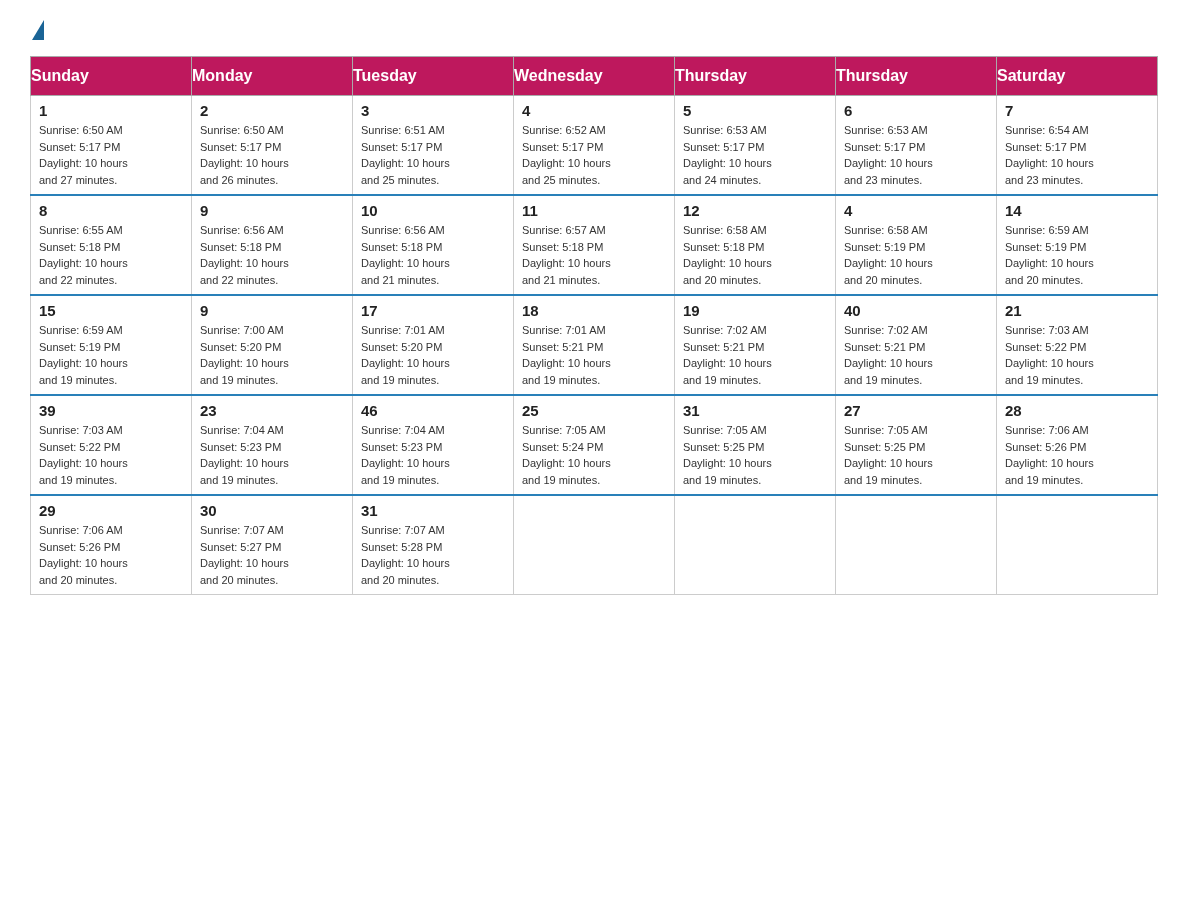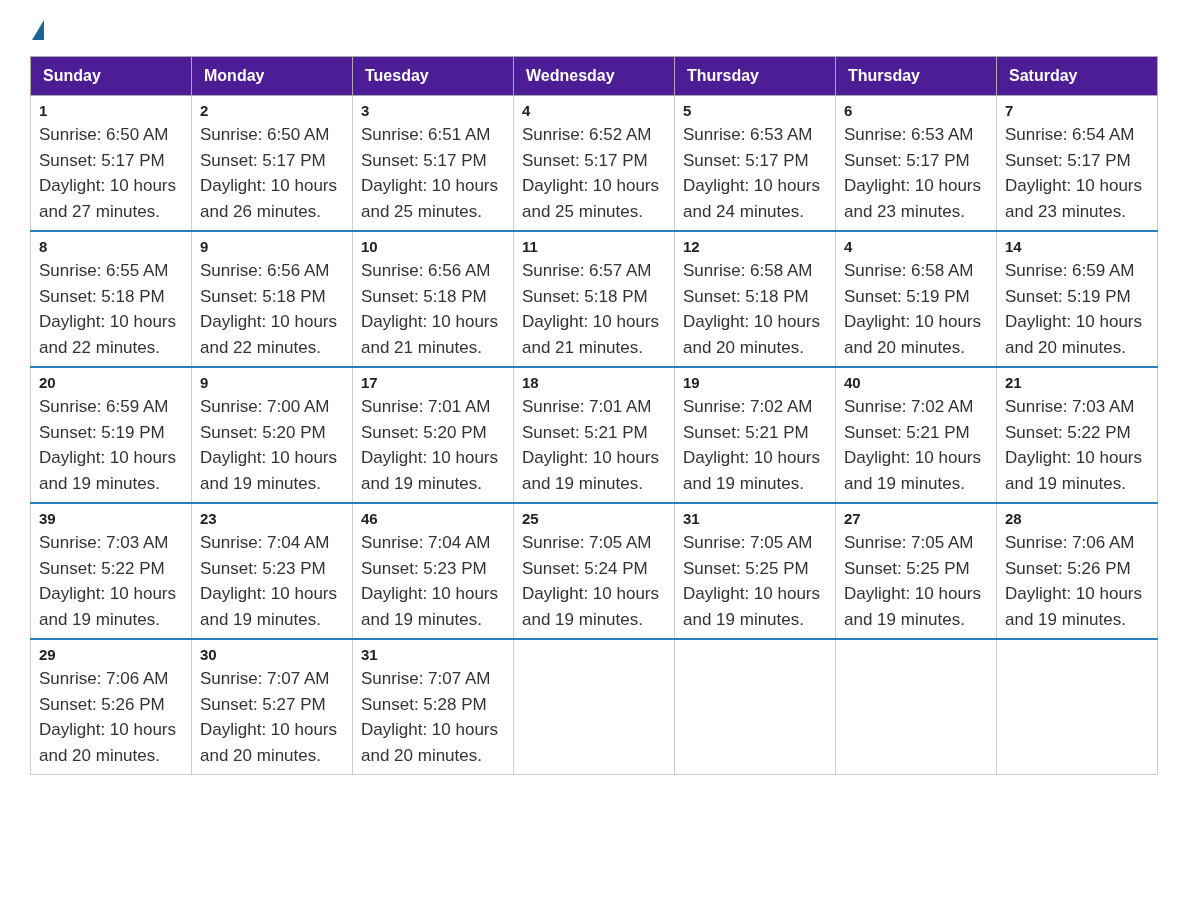--- a/index.html
+++ b/index.html
@@ -57,23 +57,23 @@
       font-size: 20px;
       color: #444;
       margin-top: 4px;
     }
     .calendar {
       width: 100%;
       border-collapse: collapse;
       border: 1px solid #aaa;
     }
     .calendar th {
-      background-color: #4c1d95;
+      background-color: #be185d;
       color: #fff;
-      padding: 10px 12px;
+      padding: 10px 0;
       text-align: left;
       font-size: 16px;
       font-weight: bold;
       border: 1px solid #aaa;
     }
     .calendar td {
       vertical-align: top;
       padding: 6px 8px;
       border: 1px solid #ccc;
       width: 14.28%;
@@ -83,21 +83,21 @@
       background: #fff;
     }
     .day-num {
       font-size: 15px;
       font-weight: bold;
       color: #222;
       display: block;
       margin-bottom: 3px;
     }
     .day-info {
-      font-size: 17px;
+      font-size: 11px;
       line-height: 1.5;
       color: #333;
     }
     .calendar tr td {
       border-top: 2px solid #2980b9;
     }
     .calendar tbody tr:first-child td {
       border-top: 1px solid #ccc;
     }
     .empty-cell {
@@ -245,21 +245,21 @@
         <span class="day-num">14</span>
         <div class="day-info">
           Sunrise: 6:59 AM<br>
           Sunset: 5:19 PM<br>
           Daylight: 10 hours<br>and 20 minutes.
         </div>
       </td>
       </tr>
       <tr>
         <td>
-        <span class="day-num">20</span>
+        <span class="day-num">15</span>
         <div class="day-info">
           Sunrise: 6:59 AM<br>
           Sunset: 5:19 PM<br>
           Daylight: 10 hours<br>and 19 minutes.
         </div>
       </td>
         <td>
         <span class="day-num">9</span>
         <div class="day-info">
           Sunrise: 7:00 AM<br>

